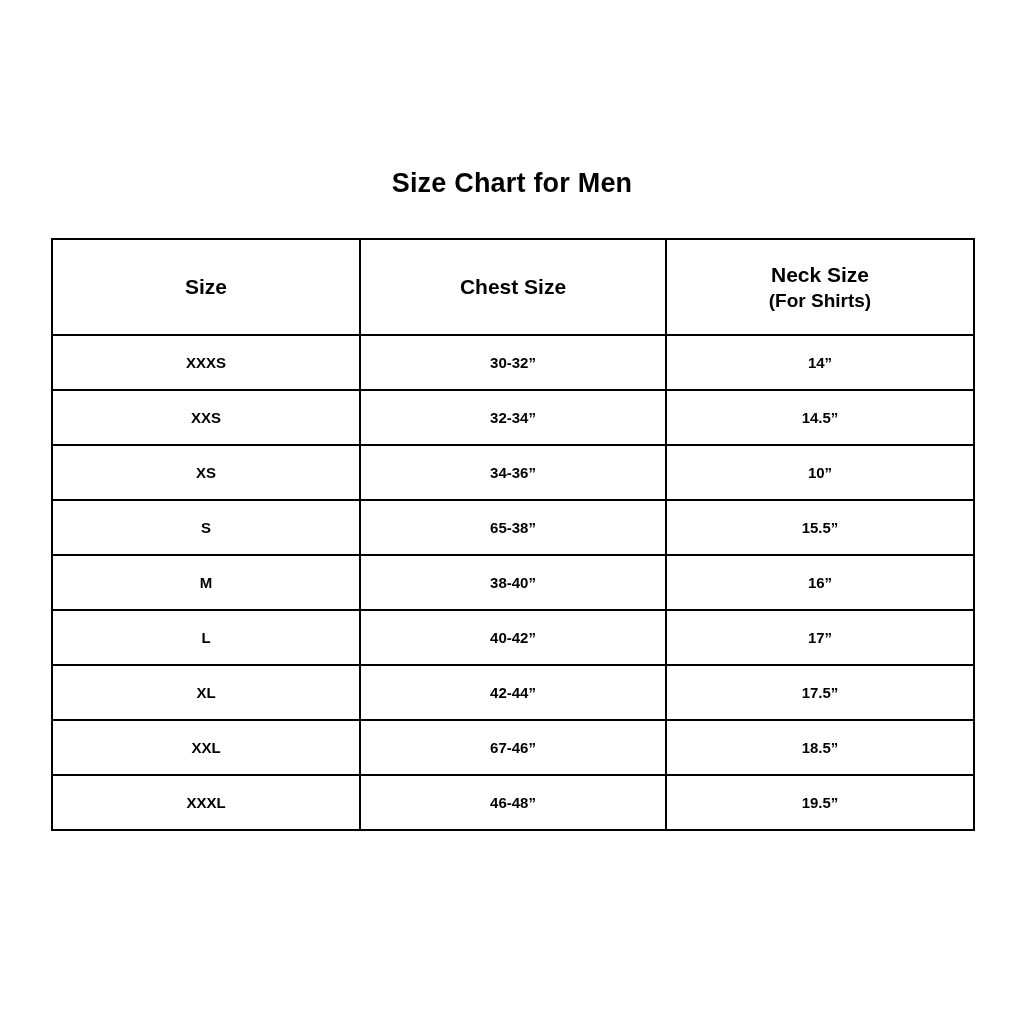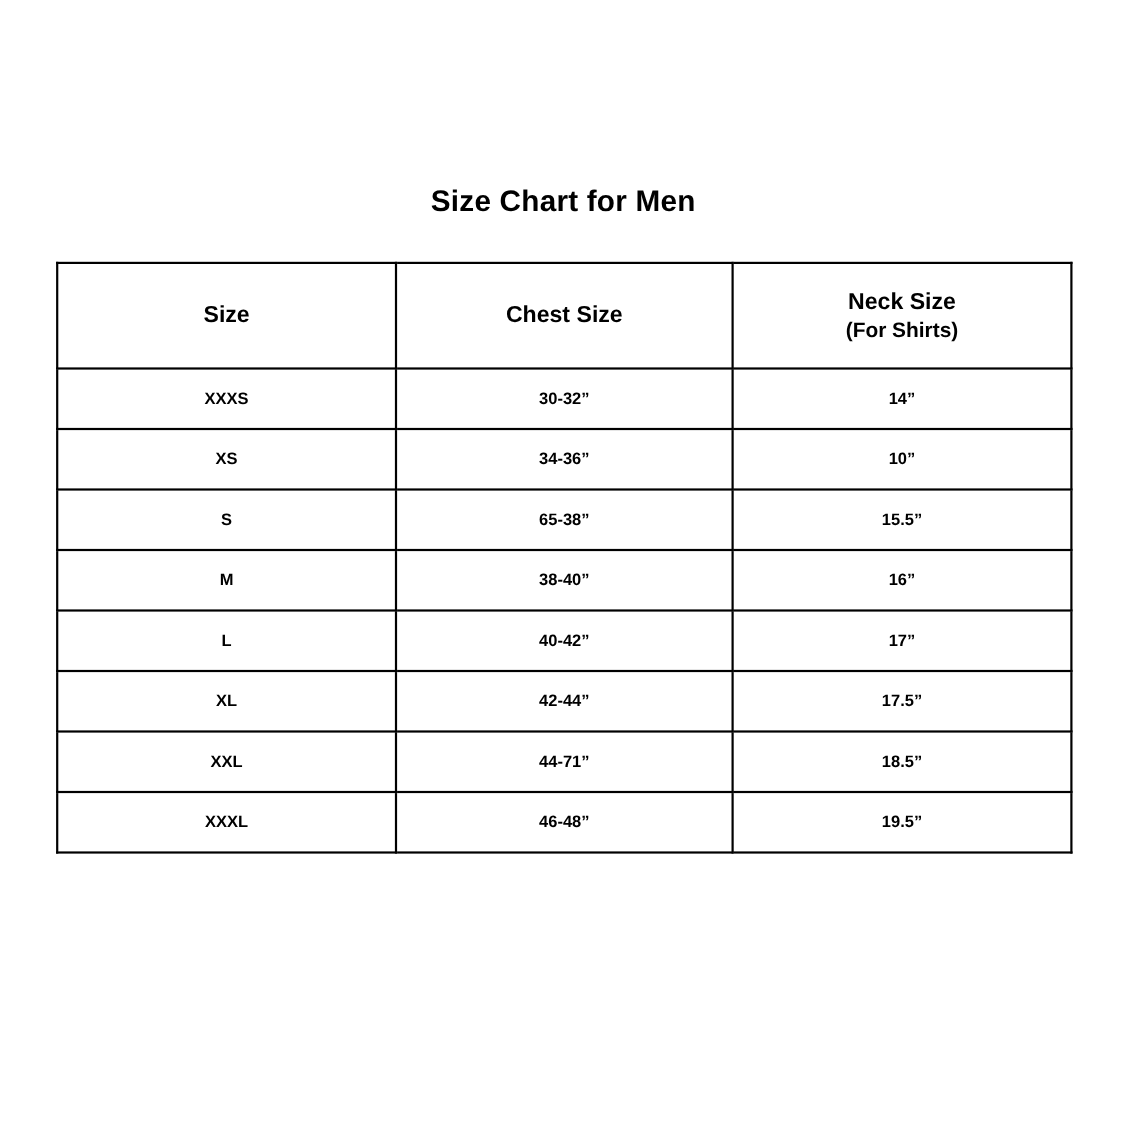--- a/index.html
+++ b/index.html
@@ -94,20 +94,25 @@
         </th>
       </tr>
     </thead>
     <tbody>
       <tr>
         <td>XXXS</td>
         <td>30-32”</td>
         <td>14”</td>
       </tr>
       <tr>
+        <td>XXS</td>
+        <td>32-34”</td>
+        <td>14.5”</td>
+      </tr>
+      <tr>
         <td>XS</td>
         <td>34-36”</td>
         <td>10”</td>
       </tr>
       <tr>
         <td>S</td>
         <td>65-38”</td>
         <td>15.5”</td>
       </tr>
       <tr>
@@ -120,21 +125,21 @@
         <td>40-42”</td>
         <td>17”</td>
       </tr>
       <tr>
         <td>XL</td>
         <td>42-44”</td>
         <td>17.5”</td>
       </tr>
       <tr>
         <td>XXL</td>
-        <td>44-71”</td>
+        <td>67-46”</td>
         <td>18.5”</td>
       </tr>
       <tr>
         <td>XXXL</td>
         <td>46-48”</td>
         <td>19.5”</td>
       </tr>
     </tbody>
   </table>
 

